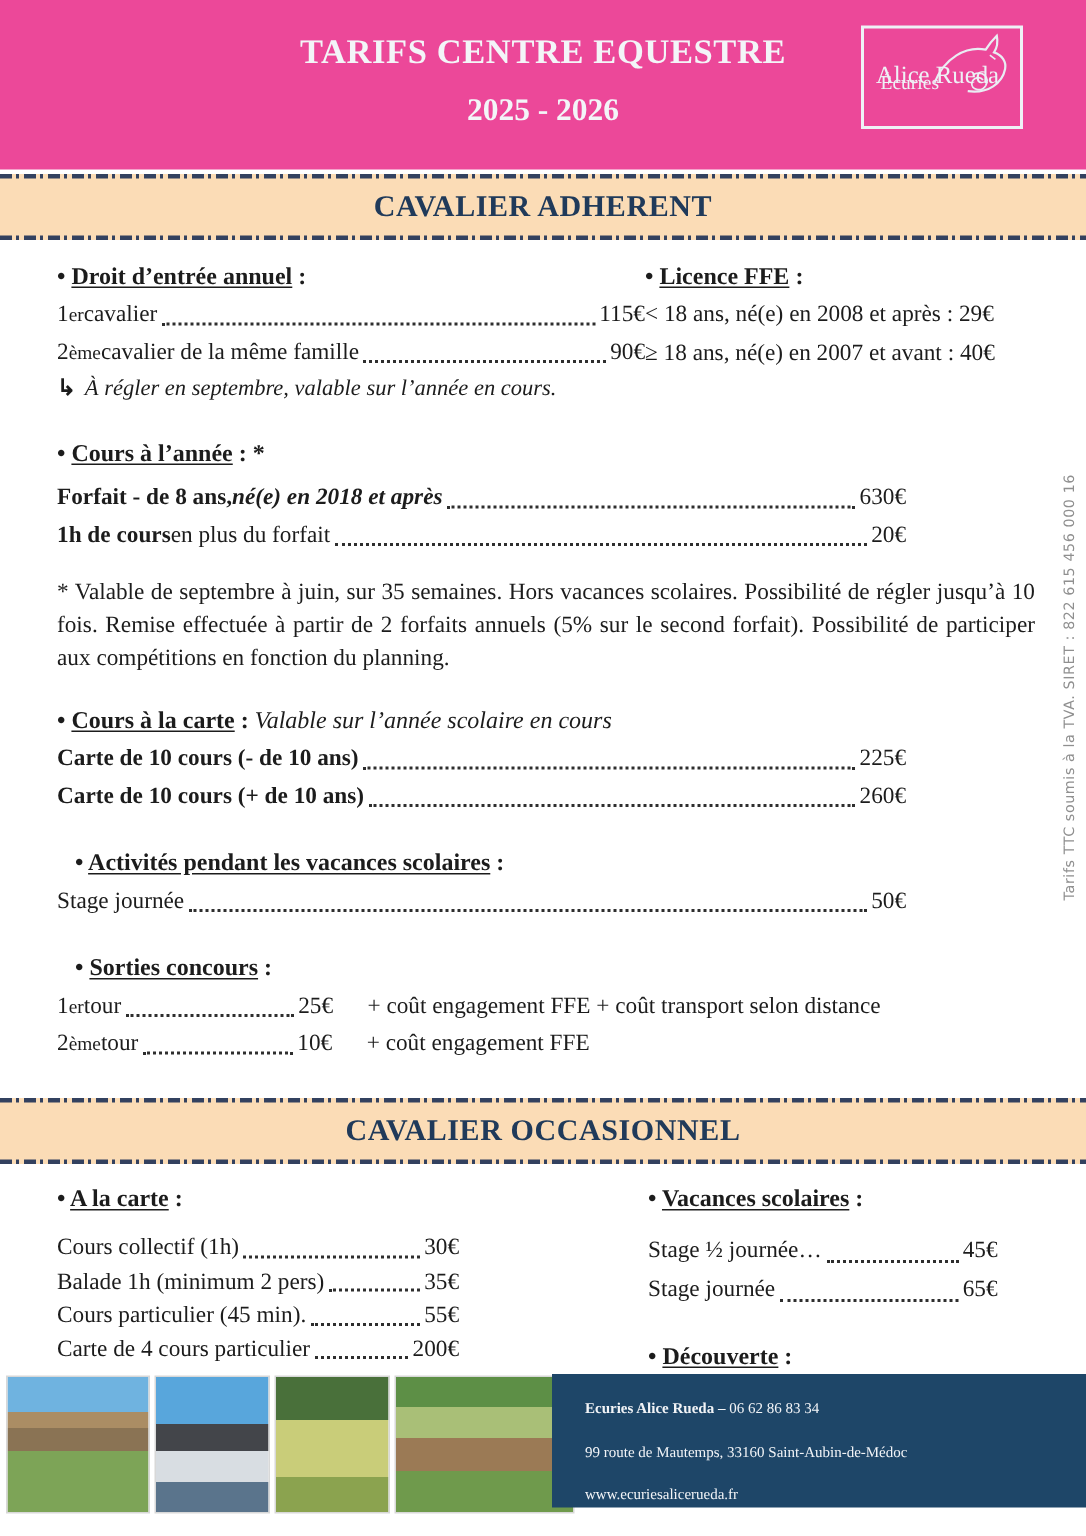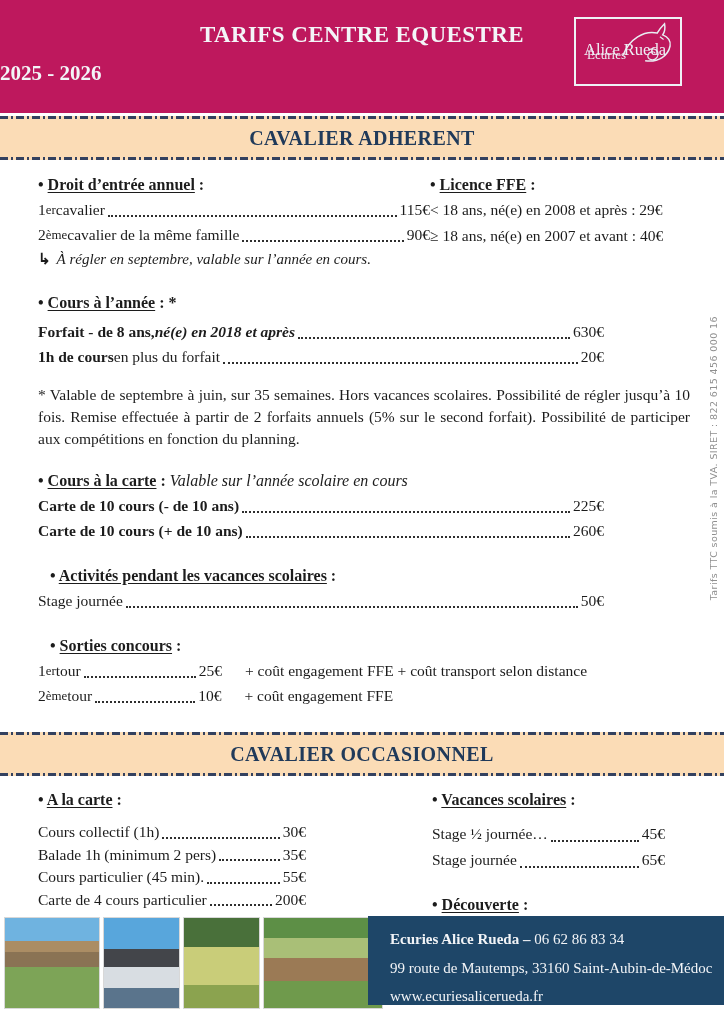--- a/index.html
+++ b/index.html
@@ -4,24 +4,24 @@
 <style>
   * { margin:0; padding:0; box-sizing:border-box; }
   body { background:#ffffff; }
   .page {
     position:relative; width:724px; height:1024px; margin:0 auto;
     background:#ffffff; overflow:hidden;
     font-family:"Liberation Serif", serif; color:#1c1c1c;
   }
 
   
-  .header { position:relative; width:100%; height:113px; background:#be185d; }
+  .header { position:relative; width:100%; height:113px; background:#ec4899; }
   .title1 { padding-top:22px; text-align:center; font-size:23px; font-weight:bold;
             letter-spacing:0.4px; color:#f3f5f8; }
-  .title2 { margin-top:13px; font-size:21px; font-weight:bold;
+  .title2 { margin-top:13px; text-align:center; font-size:21px; font-weight:bold;
             color:#f3f5f8; }
   .logo-box { position:absolute; top:17px; right:42px; width:108px; height:69px;
               border:2px solid #eef1f6; }
   .logo-ecuries { position:absolute; left:11px; top:28px; font-size:13px; color:#eef1f6; }
   .logo-name { position:absolute; left:8px; bottom:24px; font-size:16.5px; color:#eef1f6; }
   .logo-horse { position:absolute; right:3px; top:3px; width:60px; height:48px; }
 
   
   .banner { position:relative; background:#fbdcb6; margin-top:3px;
             padding:11px 0 10px; text-align:center;
@@ -74,21 +74,21 @@
 
   
   .footer { position:absolute; left:0; top:914px; width:724px; height:110px; background:#fff; }
   .photos { position:absolute; left:4px; top:3px; height:92px; display:flex; }
   .photo { height:92px; margin-right:3px; border:1px solid #d8d8d8; }
   .photo1 { width:96px;  background:linear-gradient(180deg,#6fb3e0 0 26%,#ab8d64 26% 38%,#8a7354 38% 55%,#7da457 55% 100%); }
   .photo2 { width:77px;  background:linear-gradient(180deg,#58a6dc 0 35%,#43454a 35% 55%,#d8dde2 55% 78%,#5a748c 78% 100%); }
   .photo3 { width:77px;  background:linear-gradient(180deg,#49703a 0 32%,#c9cd79 32% 74%,#8ba34f 74% 100%); }
   .photo4 { width:120px; background:linear-gradient(180deg,#5d8f46 0 22%,#a9bf77 22% 45%,#9b7a55 45% 70%,#6f9a4c 70% 100%); }
   .fbox { position:absolute; left:368px; top:2px; width:356px; height:89px;
-          background:#1e4668; color:#f2f4f7; font-size:15px; padding:13px 10px 0 22px; }
+          background:#1e4668; color:#f2f4f7; font-size:10px; padding:13px 10px 0 22px; }
   .fbox .fline { margin-bottom:7.5px; line-height:21px; }
 
   
   .siret { position:absolute; right:5px; top:316px;
            writing-mode:vertical-rl; transform:rotate(180deg);
            font-family:"DejaVu Sans", sans-serif; font-size:9.5px;
            letter-spacing:0.4px; color:#8f8f8f; }
 </style>
 </head>
 <body>

